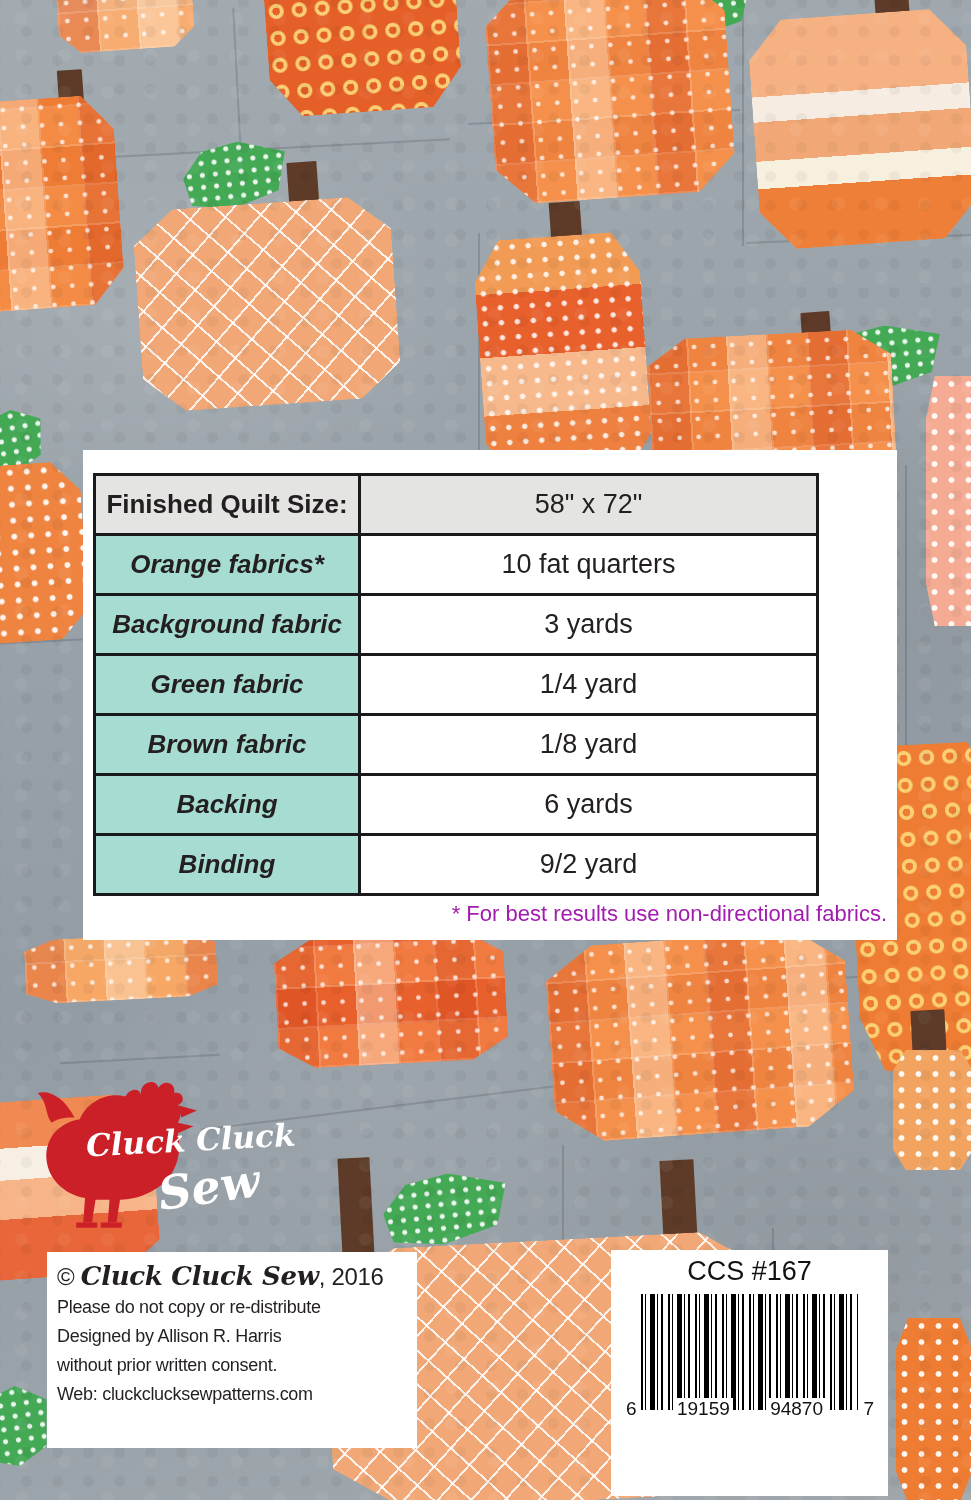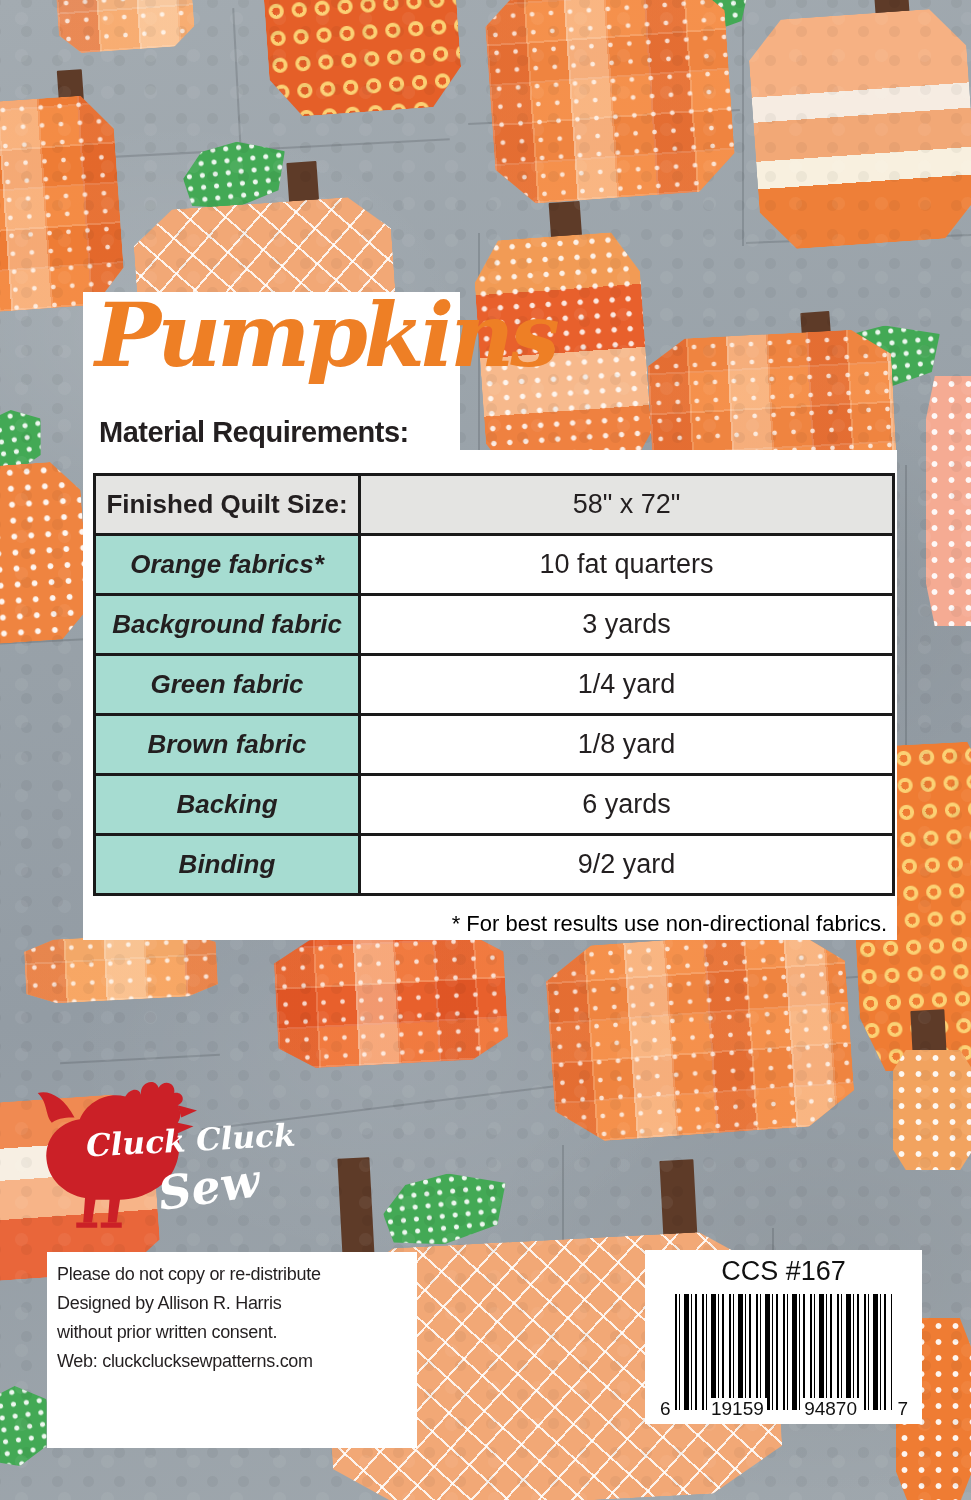--- a/index.html
+++ b/index.html
@@ -43,46 +43,46 @@
   .panel{position:absolute;background:#ffffff;z-index:10;}
   .title-box{left:83px;top:292px;width:377px;height:158px;}
   .page-title{position:absolute;left:12px;top:-12px;width:360px;
       font-family:"DejaVu Serif",serif;font-style:italic;font-weight:bold;
       font-size:88px;line-height:1.25;color:#ee7f25;letter-spacing:-4px;}
   .section-heading{position:absolute;left:16px;top:124px;font-size:29px;font-weight:bold;
       color:#231f20;letter-spacing:-0.5px;}
 
   .table-box{left:83px;top:450px;width:814px;height:490px;}
   table.req{position:absolute;left:10px;top:23px;border-collapse:collapse;table-layout:fixed;
-      width:802px;}
+      width:726px;}
   table.req td{border:3px solid #1a1a1a;height:57px;text-align:center;vertical-align:middle;
       font-size:27px;color:#231f20;padding:0;}
   table.req td.lbl{width:262px;font-weight:bold;font-size:26px;}
   table.req tr:first-child td{background:#e4e4e2;}
   table.req tr:not(:first-child) td.lbl{background:#a6dcd1;font-style:italic;}
   table.req tr:not(:first-child) td.val{background:#ffffff;}
-  .footnote{position:absolute;right:10px;top:461px;font-size:22px;color:#000000;}
+  .footnote{position:absolute;right:10px;top:451px;font-size:22px;color:#a21caf;}
 
   
   .logo{position:absolute;left:36px;top:1072px;width:260px;height:170px;z-index:11;}
   .logo svg{position:absolute;left:0;top:0;}
   .logo-line{position:absolute;color:#fff;font-family:"DejaVu Serif",serif;
       font-style:italic;font-weight:bold;white-space:nowrap;}
   .logo-l1{left:50px;top:50px;font-size:31px;transform:rotate(-3deg);}
   .logo-l2{left:122px;top:88px;font-size:46px;transform:rotate(-8deg);}
 
   
   .copy-box{left:47px;top:1252px;width:370px;height:196px;padding:8px 0 0 10px;box-sizing:border-box;}
   .copy-line{font-size:18px;color:#231f20;line-height:29px;letter-spacing:-0.3px;white-space:nowrap;}
   .copy-first{font-size:24px;line-height:32px;}
   .copy-brand{font-family:"DejaVu Serif",serif;font-style:italic;font-weight:bold;font-size:26px;}
   .copy-email{margin-top:5px;}
 
   
-  .barcode-box{left:645px;top:1250px;width:277px;height:174px;}
+  .barcode-box{left:611px;top:1250px;width:277px;height:246px;}
   .bc-label{position:absolute;top:6px;width:100%;text-align:center;font-size:27px;color:#111;}
   .bc-bars{position:absolute;left:30px;top:44px;width:217px;height:116px;background:
       repeating-linear-gradient(90deg,#000 0 2px,#fff 2px 4px,#000 4px 5px,#fff 5px 9px,
       #000 9px 14px,#fff 14px 16px,#000 16px 17px,#fff 17px 20px,#000 20px 22px,#fff 22px 27px);}
   .bc-digits{position:absolute;left:12px;top:148px;width:254px;display:flex;
       justify-content:space-between;font-size:19px;color:#111;}
   .bc-digits span{background:#fff;padding:0 3px;}
 </style>
 </head>
 <body>
@@ -141,24 +141,20 @@
     <div class="pk" style="left:-82px;top:1100px;width:238px;height:178px;transform:rotate(-4deg);background:
          linear-gradient(180deg,#f08a52 0 26%,#f7efe3 26% 44%,#f7b488 44% 66%,#e9663a 66% 100%);"></div>
     <div class="stem" style="left:340px;top:1158px;width:32px;height:100px;transform:rotate(-3deg);"></div>
     <div class="leaf" style="left:383px;top:1174px;width:125px;height:70px;transform:rotate(-6deg);"></div>
     <div class="stem" style="left:662px;top:1160px;width:34px;height:100px;transform:rotate(-3deg);"></div>
     <div class="pk pr-lattice" style="left:328px;top:1240px;width:450px;height:262px;transform:rotate(-3deg);"></div>
     <div class="leaf" style="left:-16px;top:1386px;width:66px;height:80px;transform:rotate(-8deg);"></div>
     <div class="pk pr-dots" style="left:896px;top:1318px;width:76px;height:185px;background-color:#ef7c33;"></div>
   </div>
 
-  <div class="panel title-box">
-    <div class="page-title">Pumpkins</div>
-    <div class="section-heading">Material Requirements:</div>
-  </div>
 
   <div class="panel table-box">
     <table class="req">
       <tbody>
           <tr>
         <td class="lbl">Finished Quilt Size:</td>
         <td class="val">58" x 72"</td>
       </tr>
       <tr>
         <td class="lbl">Orange fabrics*</td>
@@ -210,20 +206,21 @@
         <path d="M81 19 L92 22 L83 26 Z"></path>
         <path d="M37 86 L49 86 L49 89 L37 89 Z"></path>
         <path d="M23 86 L35 86 L35 89 L23 89 Z"></path>
       </g>
     </svg>
     <div class="logo-line logo-l1">Cluck Cluck</div>
     <div class="logo-line logo-l2">Sew</div>
   </div>
 
   <div class="panel copy-box">
+    <div class="copy-line copy-first"><span>© </span><span class="copy-brand">Cluck Cluck Sew</span><span>, 2016</span></div>
     <div class="copy-line">Please do not copy or re-distribute</div>
     <div class="copy-line">Designed by Allison R. Harris</div>
     <div class="copy-line">without prior written consent.</div>
     <div class="copy-line">Web: cluckclucksewpatterns.com</div>
   </div>
 
   <div class="panel barcode-box">
     <div class="bc-label">CCS #167</div>
     <div class="bc-bars"></div>
     <div class="bc-digits">

